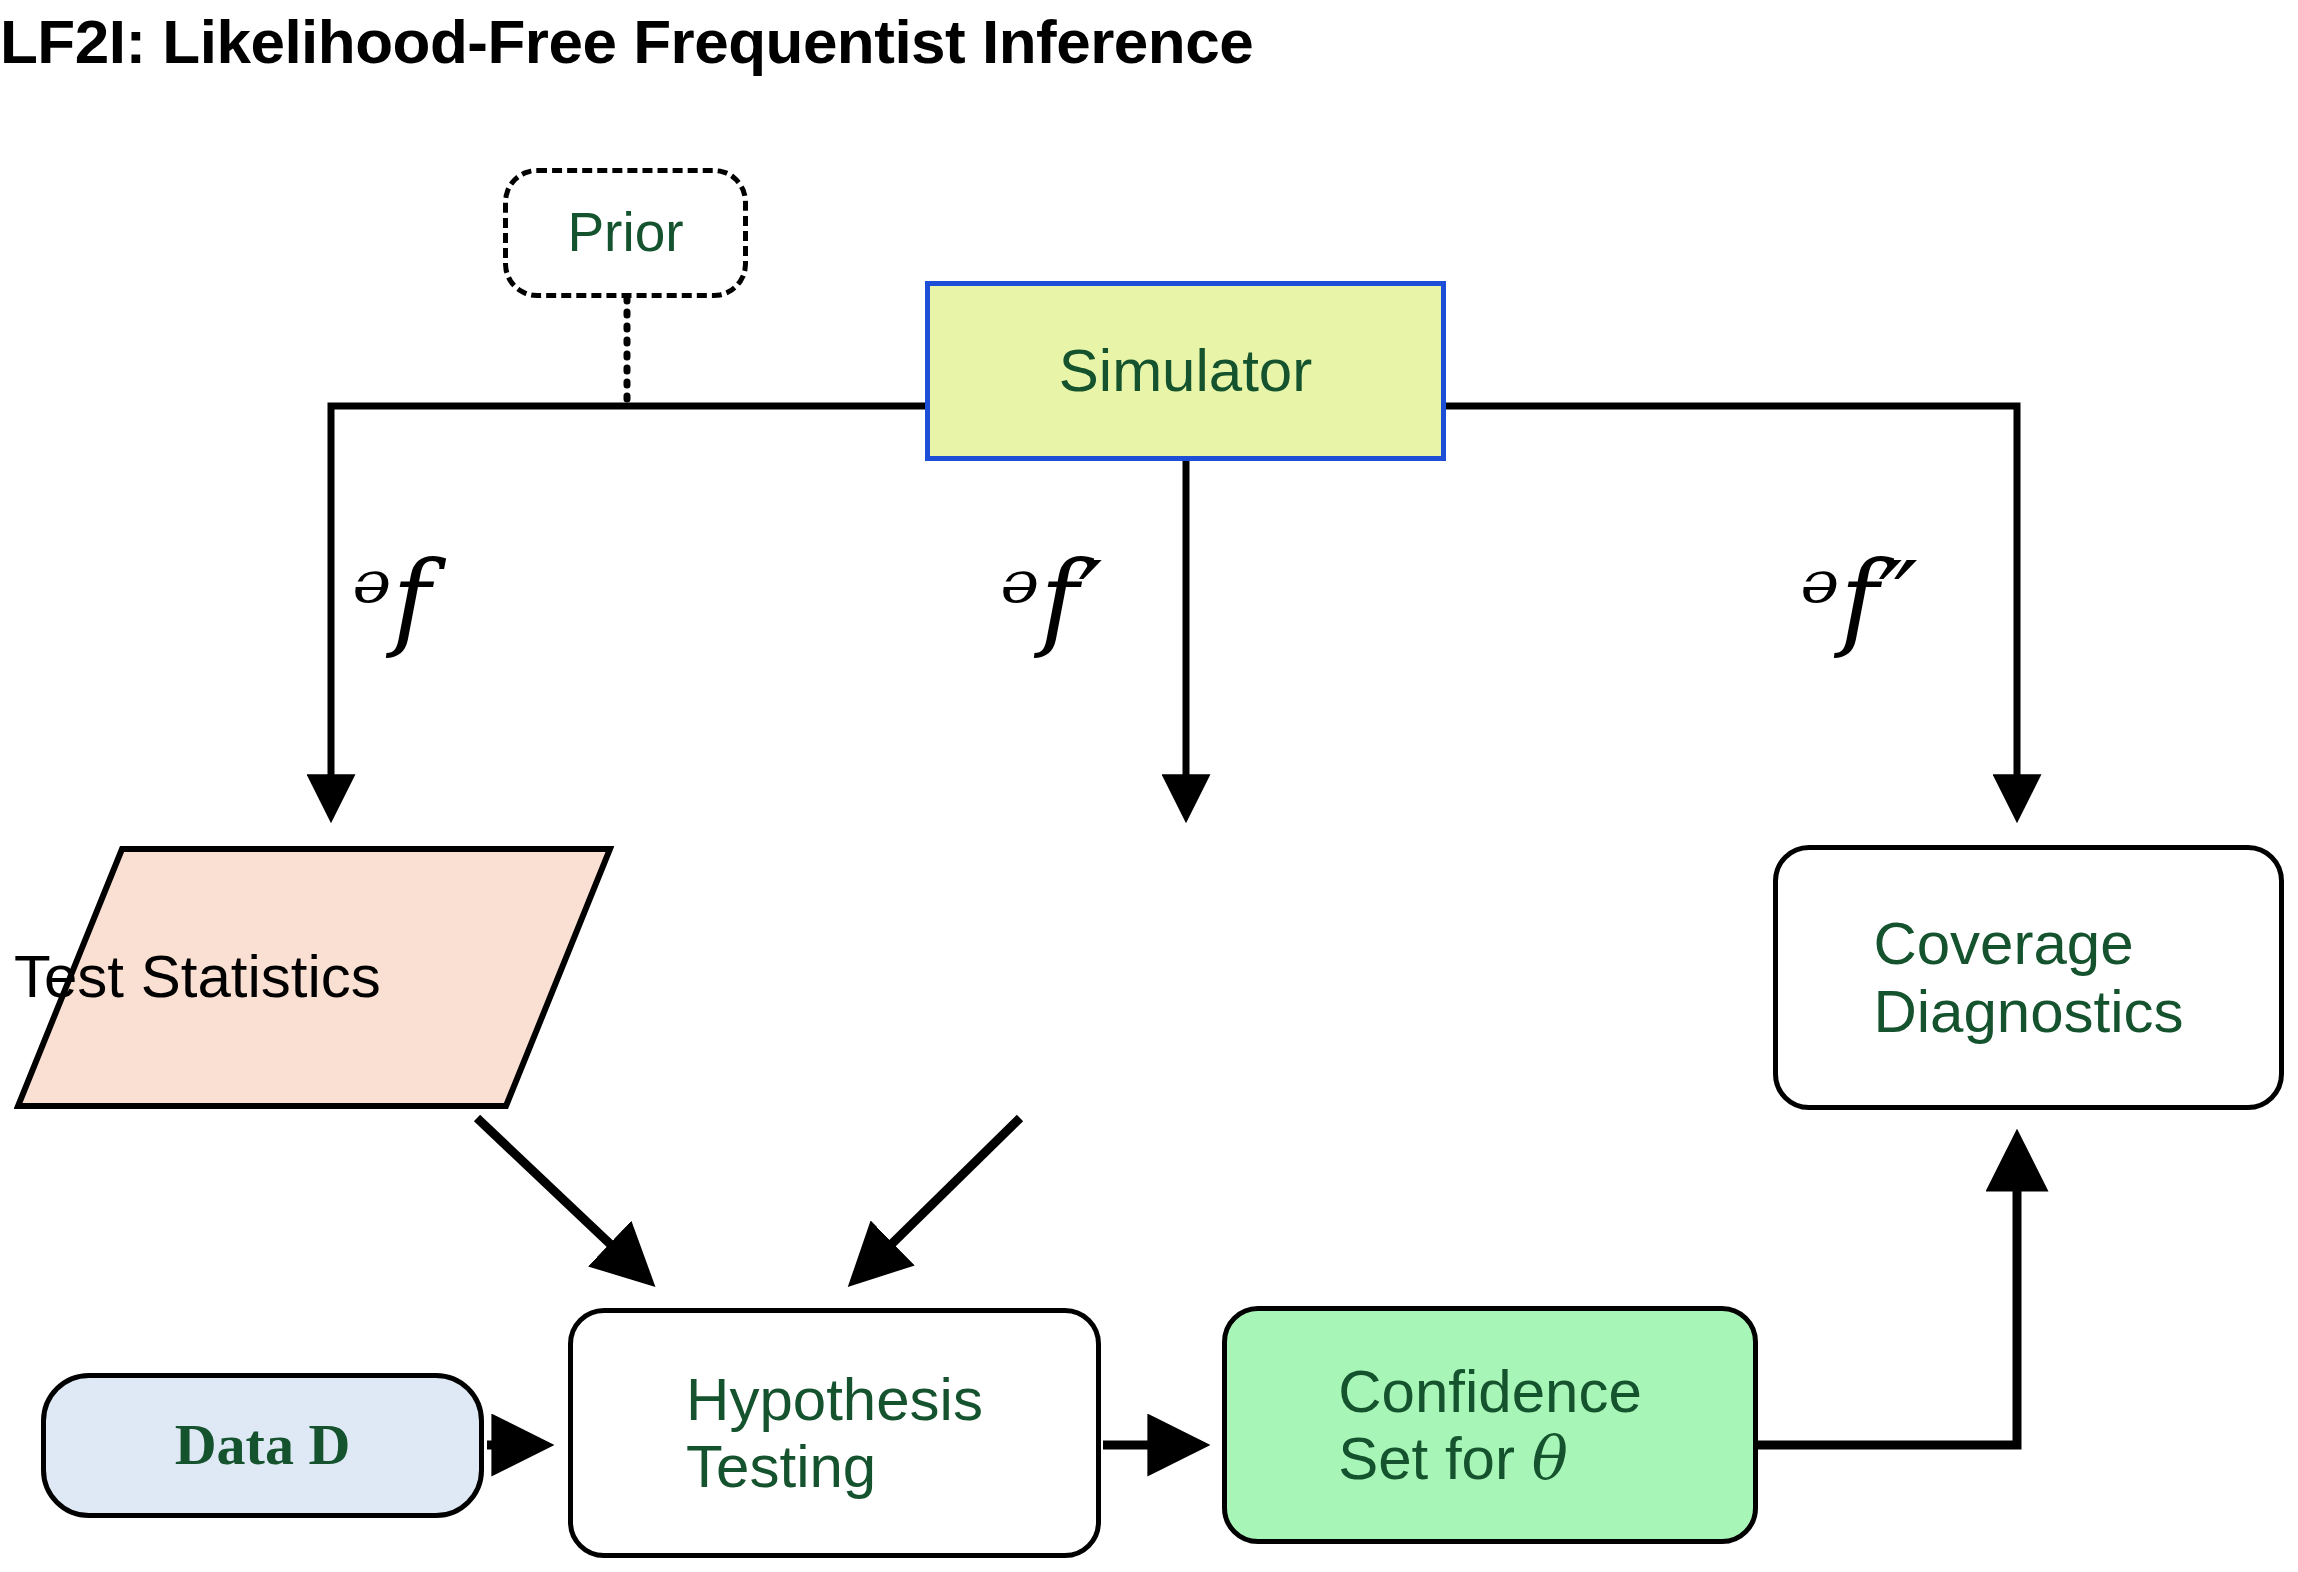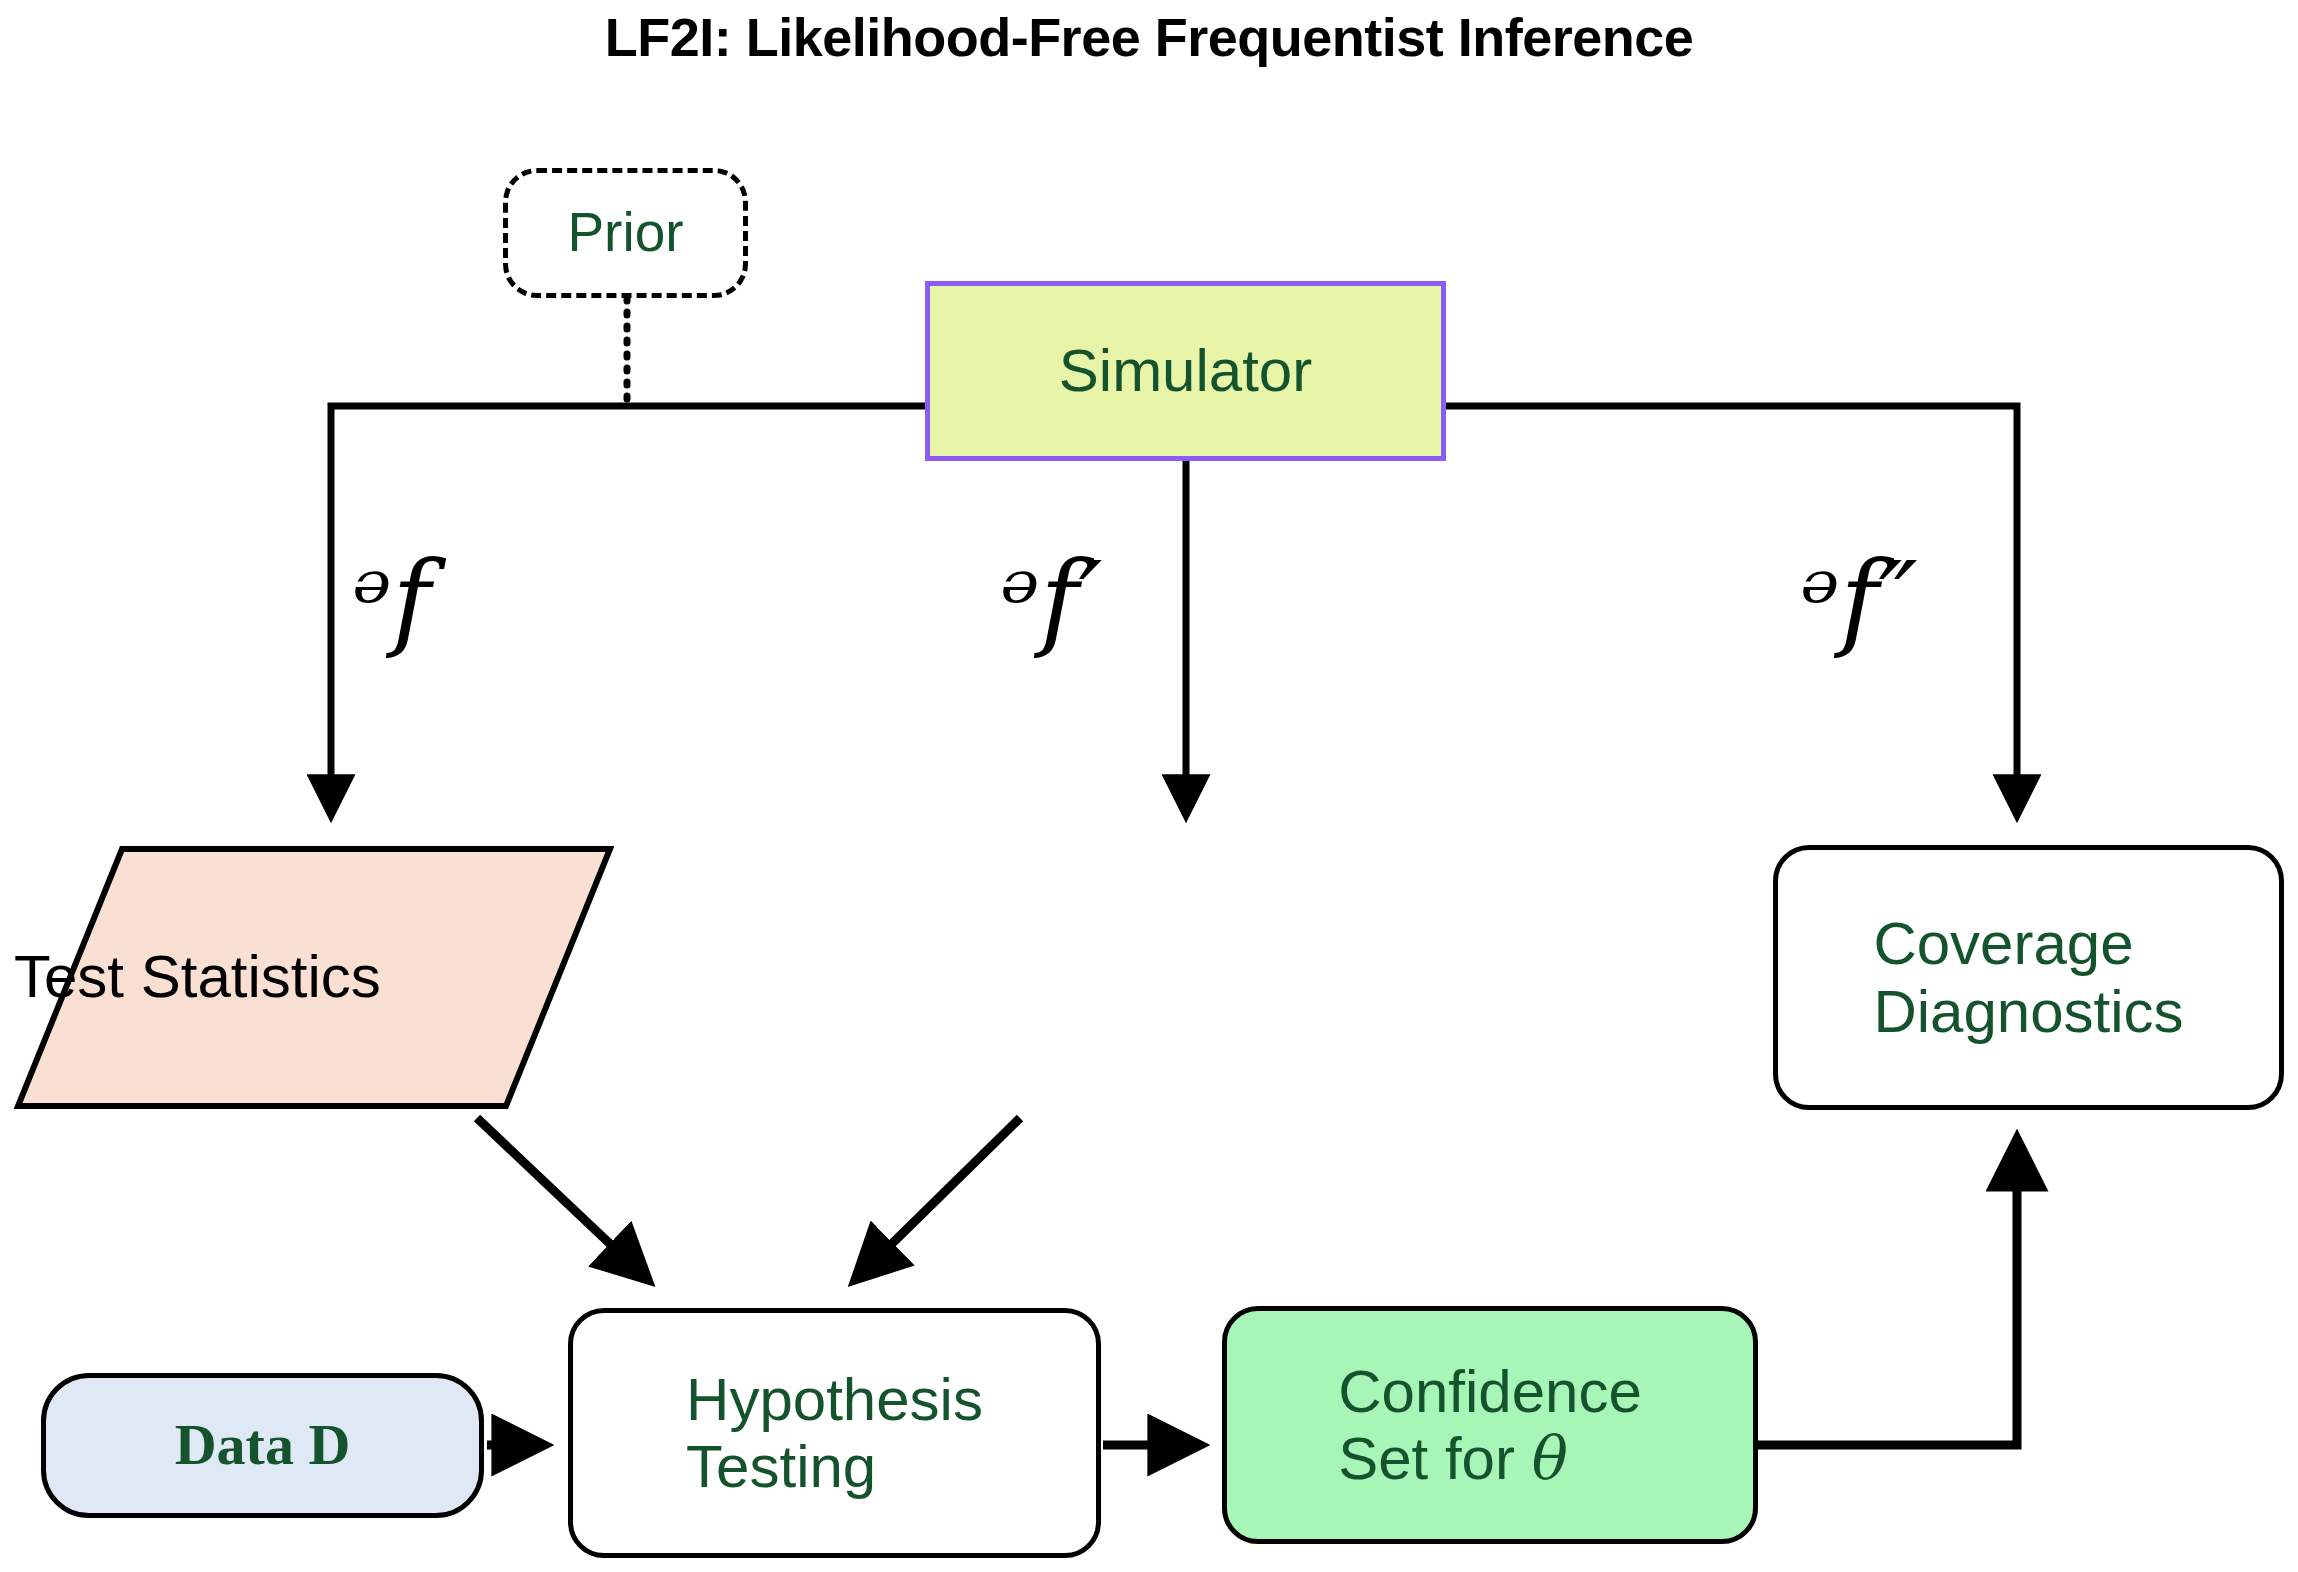--- a/index.html
+++ b/index.html
@@ -15,24 +15,24 @@
     width: 2298px;
     height: 1572px;
     background: #ffffff;
     overflow: hidden;
   }
   #title {
     position: absolute;
     left: 0;
     top: 6px;
     width: 2298px;
-    text-align: center;
+    text-align: left;
     font-family: "Liberation Sans", sans-serif;
     font-weight: bold;
-    font-size: 54px;
+    font-size: 62px;
     letter-spacing: -0.5px;
     color: #000000;
   }
   svg#wires {
     position: absolute;
     left: 0;
     top: 0;
     width: 2298px;
     height: 1572px;
     pointer-events: none;
@@ -54,21 +54,21 @@
     left: 503px; top: 168px; width: 245px; height: 130px;
     border: 5px dashed #000000;
     border-radius: 34px;
     background: #ffffff;
     font-size: 55px;
   }
 
   
   #node-simulator {
     left: 925px; top: 281px; width: 521px; height: 180px;
-    border: 5px solid #8b5cf6;
+    border: 5px solid #1d4ed8;
     background: var(--c-simulator);
     font-size: 60px;
   }
 
   
   .para-wrap { position: absolute; }
   .para-shape {
     position: absolute; left: 0; top: 0;
     width: 100%; height: 100%;
   }

